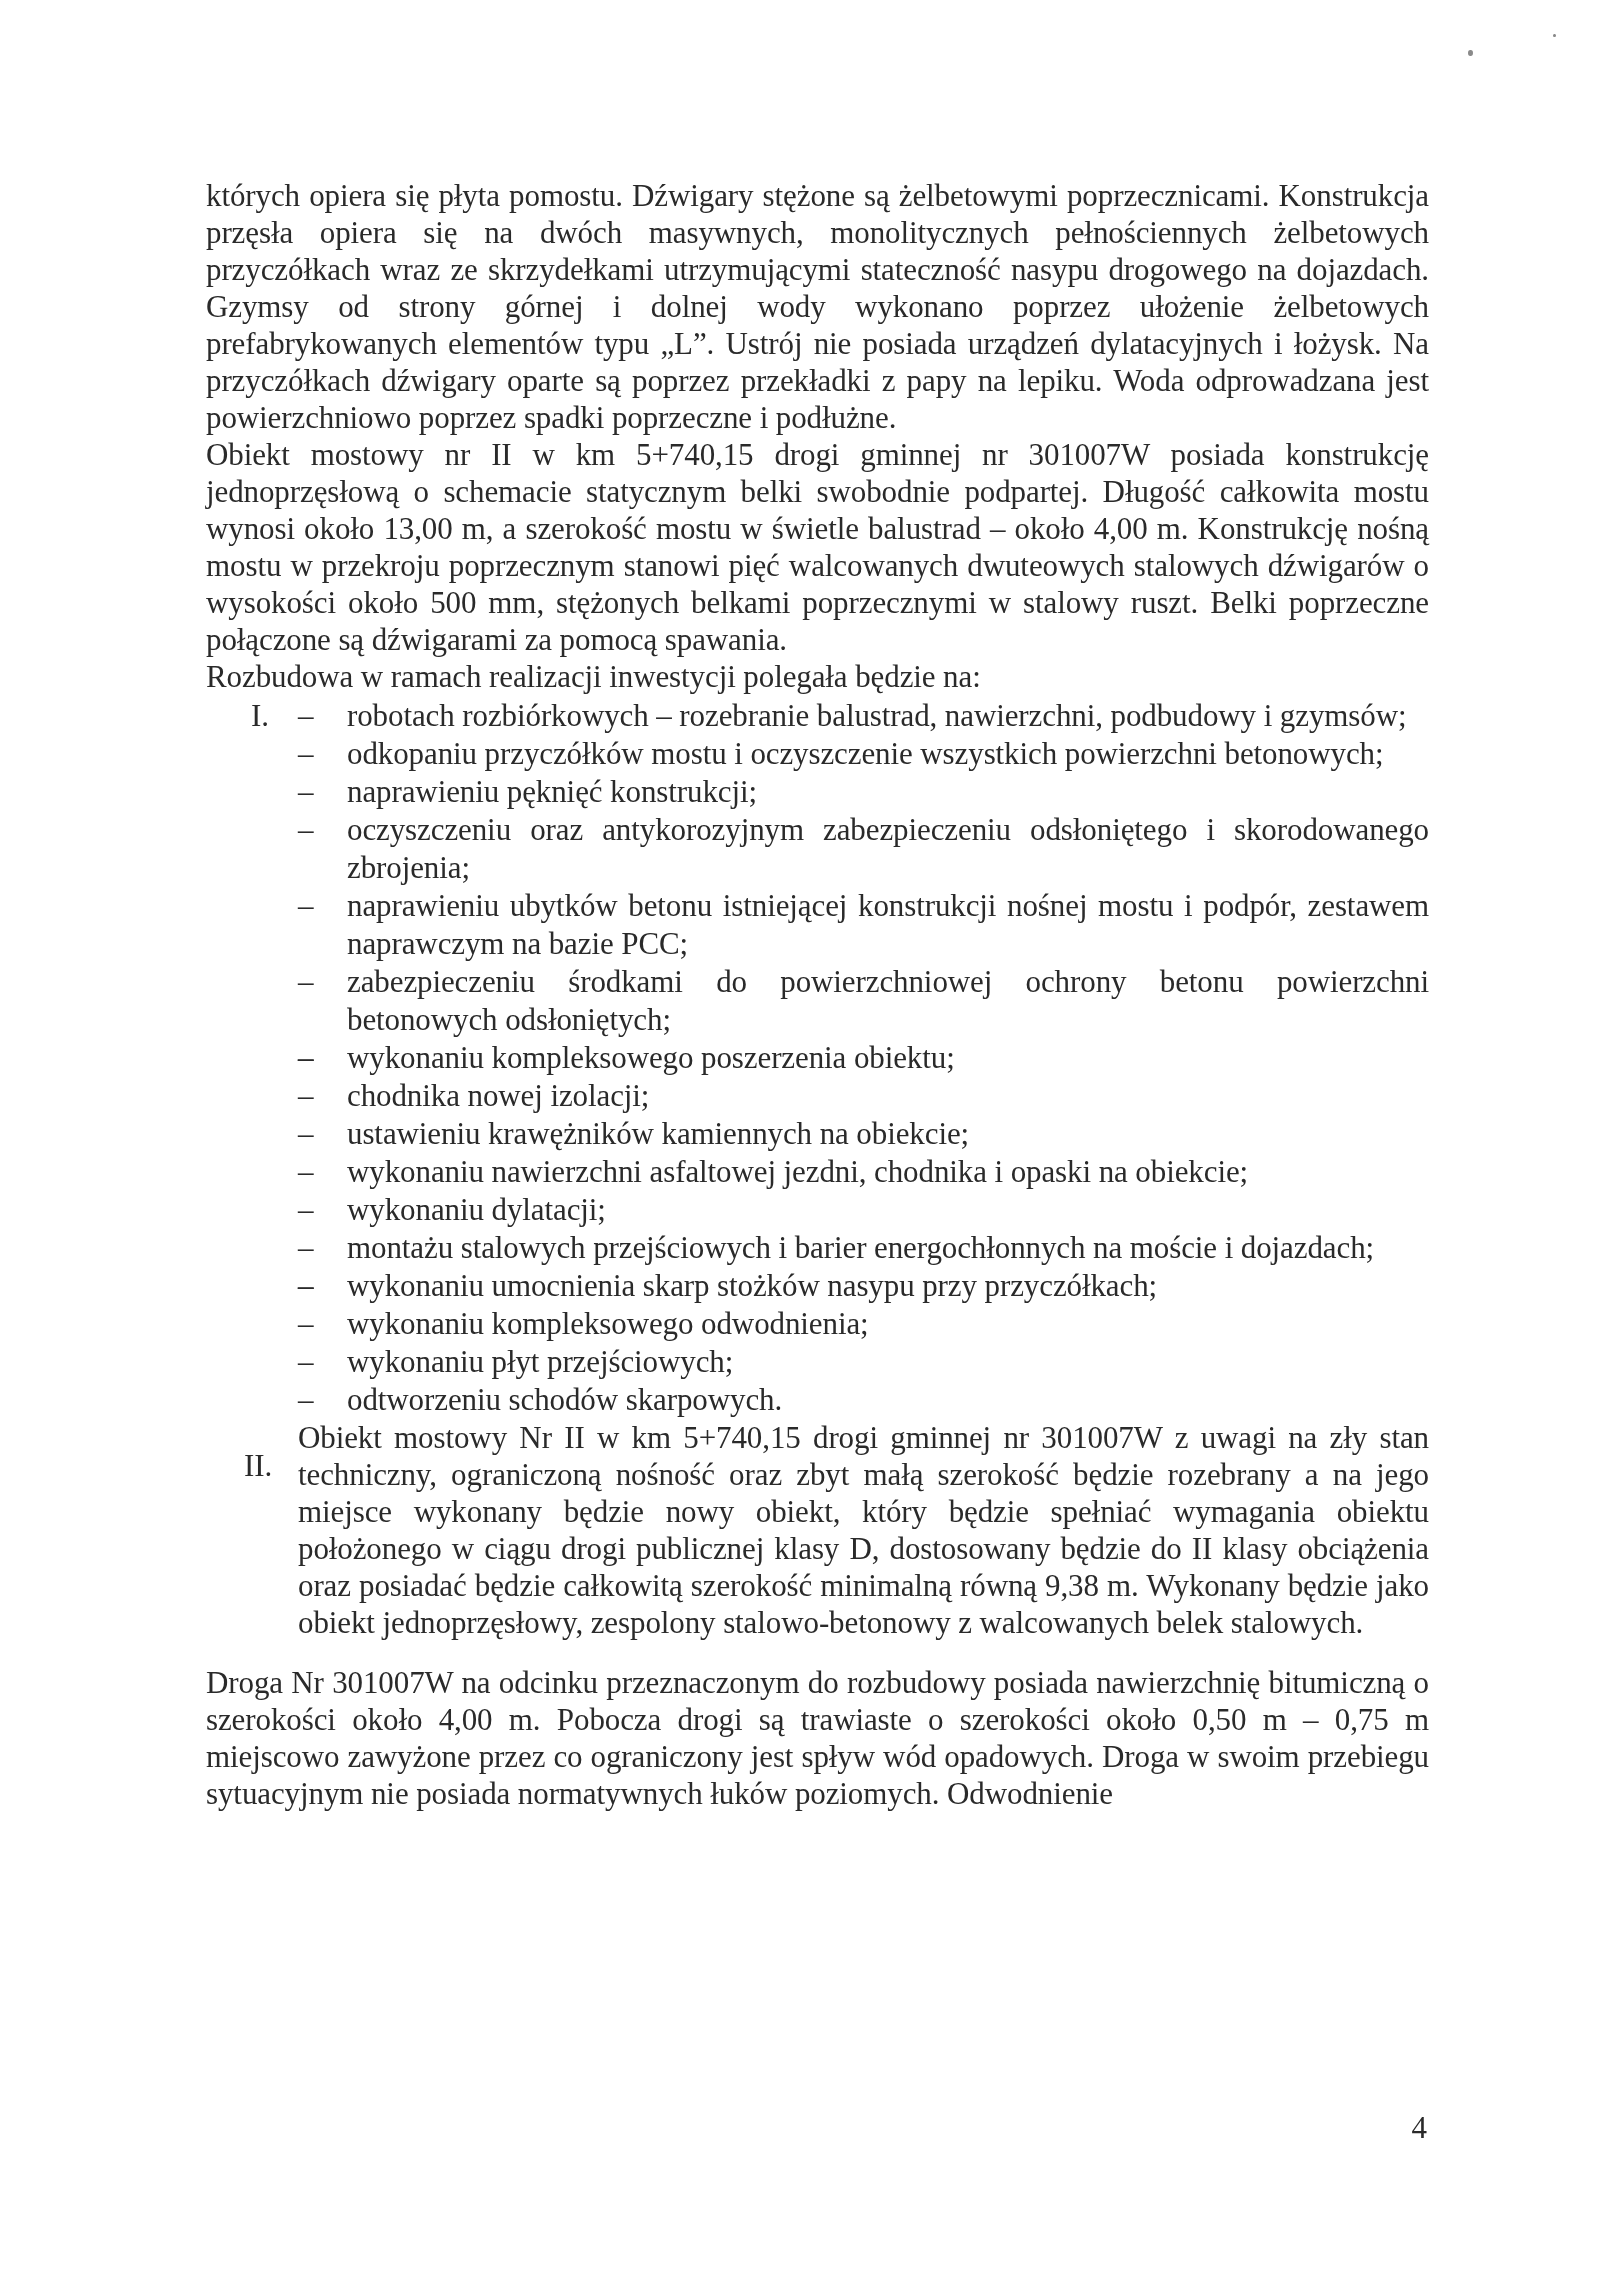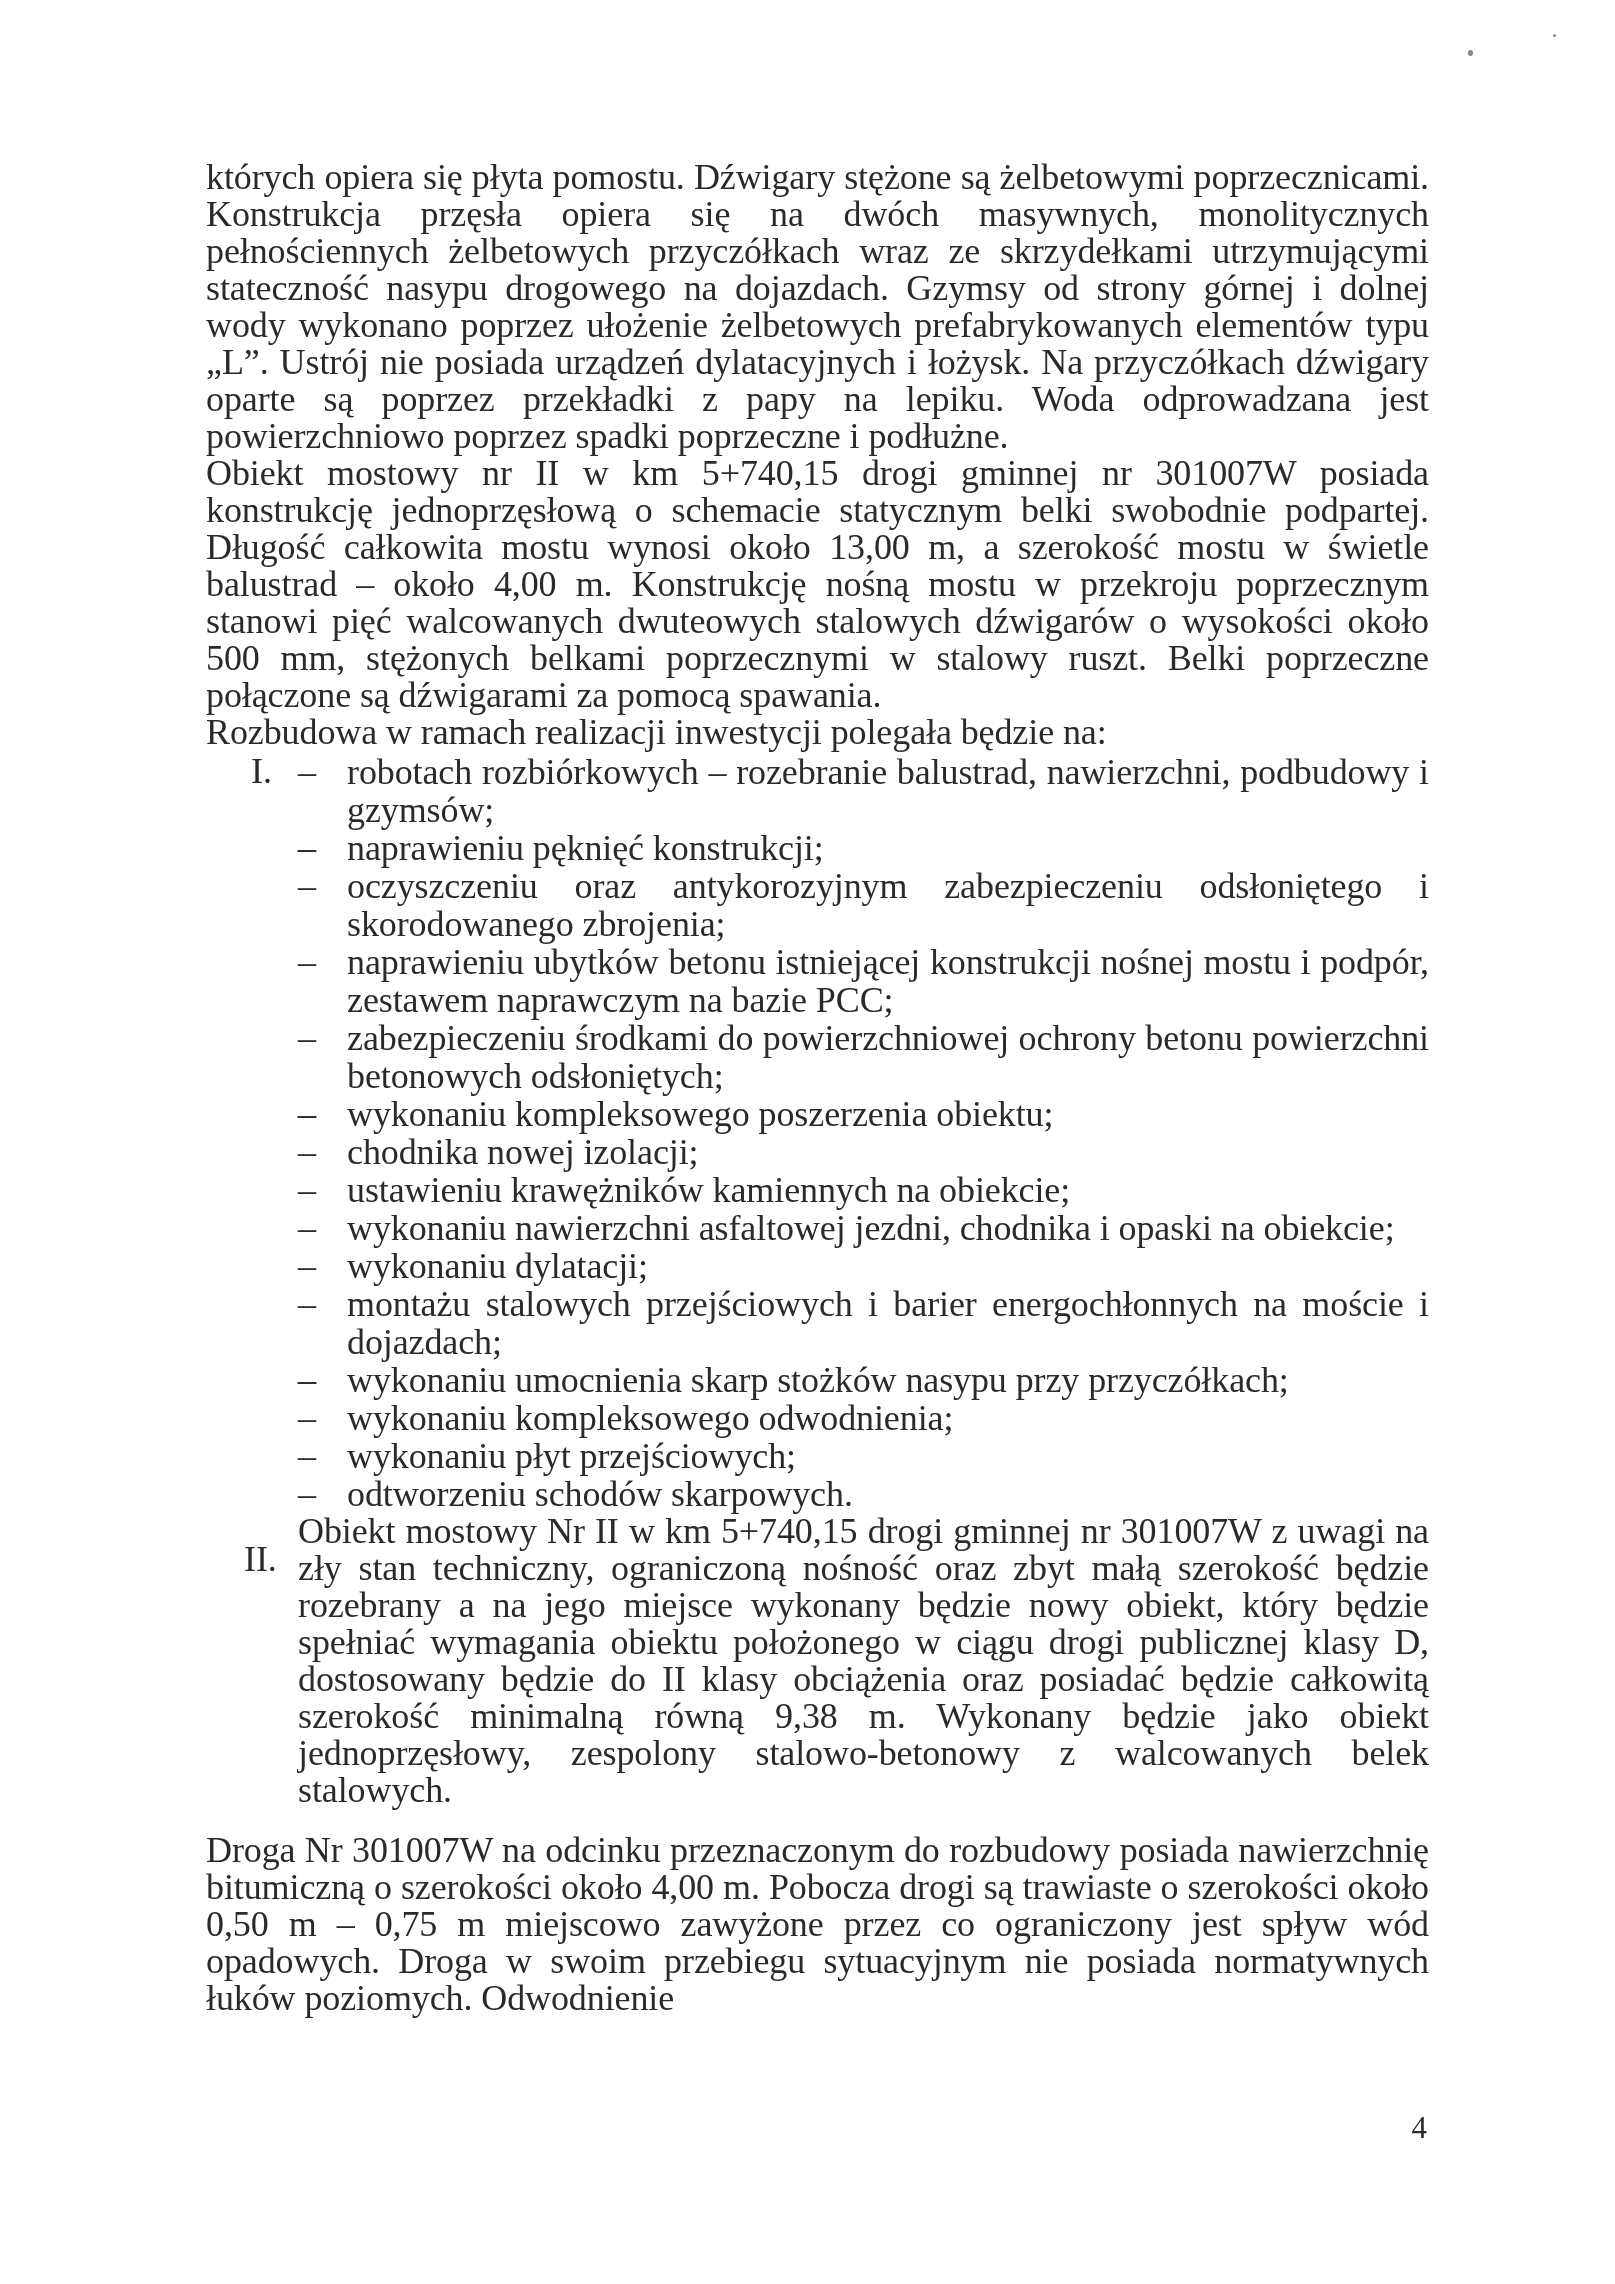--- a/index.html
+++ b/index.html
@@ -11,23 +11,23 @@
       width: 1616px;
       height: 2284px;
       position: relative;
       overflow: hidden;
       font-family: "Liberation Serif", "DejaVu Serif", serif;
       color: #2a2a2a;
     }
     .page {
       position: absolute;
       left: 206px;
-      top: 159px;
+      top: 177px;
       width: 1223px;
-      font-size: 36px;
+      font-size: 31px;
       line-height: 37px;
       letter-spacing: -0.1px;
     }
     .para {
       margin: 0;
       text-align: justify;
       text-align-last: left;
     }
     .list-main {
       margin: 0;
@@ -89,21 +89,21 @@
 
   <p class="para">Obiekt mostowy nr II w km 5+740,15 drogi gminnej nr 301007W posiada konstrukcję jednoprzęsłową o schemacie statycznym belki swobodnie podpartej. Długość całkowita mostu wynosi około 13,00 m,  a szerokość mostu w świetle balustrad – około 4,00 m. Konstrukcję nośną mostu w przekroju poprzecznym stanowi pięć walcowanych dwuteowych stalowych dźwigarów o wysokości około 500 mm, stężonych belkami poprzecznymi w stalowy ruszt. Belki poprzeczne połączone są dźwigarami za pomocą spawania.</p>
 
   <p class="para">Rozbudowa w ramach realizacji inwestycji polegała będzie na:</p>
 
   <ol class="list-main">
     <li>
       <span class="roman">I.</span>
       <ul class="sub-list" id="task-list">
           <li><span class="dash">–</span><span>robotach rozbiórkowych – rozebranie balustrad, nawierzchni, podbudowy i gzymsów;</span></li>
-          <li><span class="dash">–</span></li>
+          <li><span class="dash">–</span><span>odkopaniu przyczółków mostu i oczyszczenie wszystkich powierzchni betonowych;</span></li>
           <li><span class="dash">–</span><span>naprawieniu pęknięć konstrukcji;</span></li>
           <li><span class="dash">–</span><span>oczyszczeniu oraz antykorozyjnym zabezpieczeniu odsłoniętego i skorodowanego zbrojenia;</span></li>
           <li><span class="dash">–</span><span>naprawieniu ubytków betonu istniejącej konstrukcji nośnej mostu i podpór, zestawem naprawczym na bazie PCC;</span></li>
           <li><span class="dash">–</span><span>zabezpieczeniu środkami do powierzchniowej ochrony betonu powierzchni betonowych odsłoniętych;</span></li>
           <li><span class="dash">–</span></li>
           <li><span class="dash">–</span><span>wykonaniu kompleksowego poszerzenia obiektu;</span></li>
           <li><span class="dash">–</span><span>chodnika nowej izolacji;</span></li>
           <li><span class="dash">–</span><span>ustawieniu krawężników kamiennych na obiekcie;</span></li>
           <li><span class="dash">–</span><span>wykonaniu nawierzchni asfaltowej jezdni, chodnika i opaski na obiekcie;</span></li>
           <li><span class="dash">–</span><span>wykonaniu dylatacji;</span></li>

